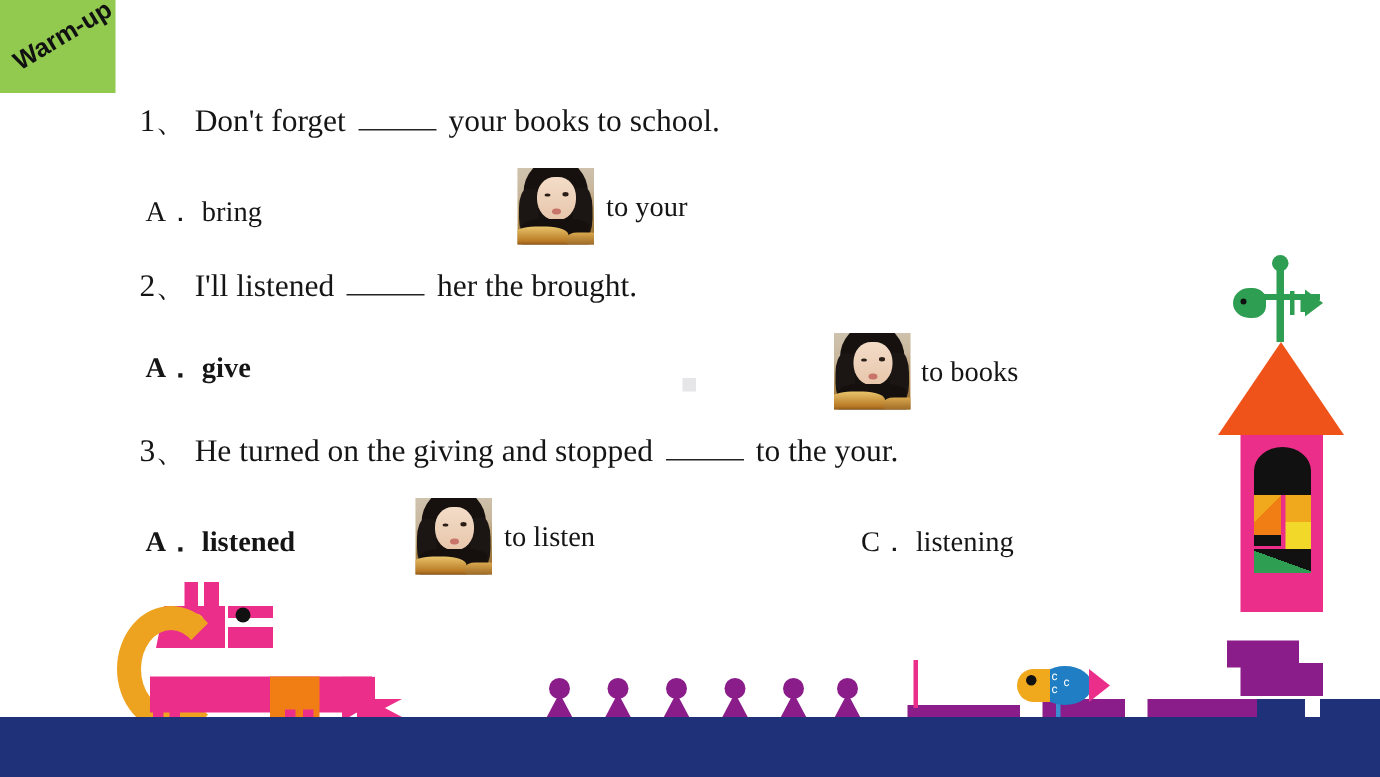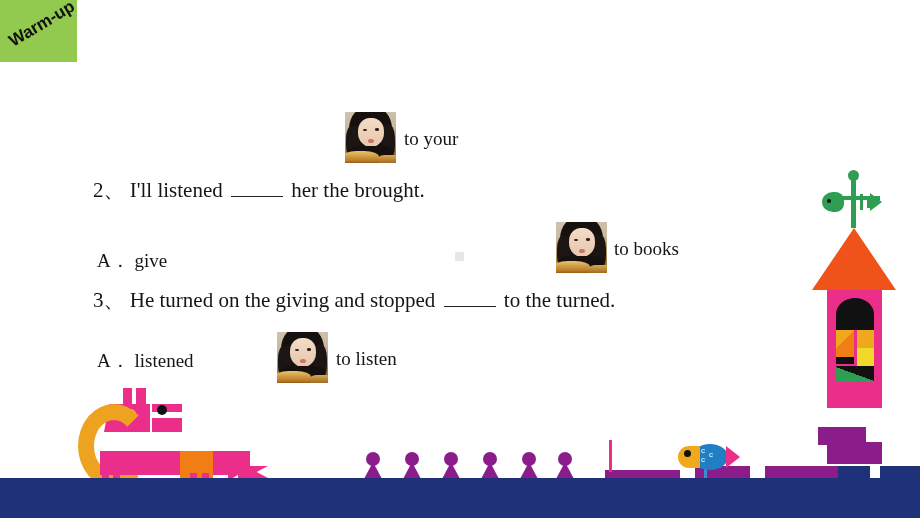--- a/index.html
+++ b/index.html
@@ -93,21 +93,31 @@
 </style>
 </head>
 <body>
 
 <div class="slide">
 
   <div class="badge">
     <div class="badge-label">Warm-up</div>
   </div>
 
-
+  <div class="qline" style="left:93px;top:70px;">
+    <span>1、</span>
+    <span>Don't forget</span>
+    <span class="blank"></span>
+    <span>your books to school.</span>
+  </div>
+
+  <div class="opt" style="left:97px;top:128px;">
+    <span>A．</span>
+    <span>bring</span>
+  </div>
 
   <div class="photo" style="left:345px;top:112px;width:51px;height:51px;">
     <div class="ph-bg"></div>
     <div class="ph-hair"></div>
     <div class="ph-hairside"></div>
     <div class="ph-hairside2"></div>
     <div class="ph-face"></div>
     <div class="ph-eye-l"></div>
     <div class="ph-eye-r"></div>
     <div class="ph-mouth"></div>
@@ -120,21 +130,21 @@
   </div>
 
 
   <div class="qline" style="left:93px;top:180px;">
     <span>2、</span>
     <span>I'll listened</span>
     <span class="blank"></span>
     <span>her the brought.</span>
   </div>
 
-  <div class="opt" style="left:97px;top:248px;">
+  <div class="opt" style="left:97px;top:232px;font-weight:bold;">
     <span>A．</span>
     <span>give</span>
   </div>
 
 
   <div class="marker" style="left:455px;top:252px;width:9px;height:9px;"></div>
 
   <div class="photo" style="left:556px;top:222px;width:51px;height:51px;">
     <div class="ph-bg"></div>
     <div class="ph-hair"></div>
@@ -149,24 +159,24 @@
     <div class="ph-bowl2"></div>
   </div>
   <div class="opt" style="left:614px;top:238px;">
     <span>to books</span>
   </div>
 
   <div class="qline" style="left:93px;top:290px;">
     <span>3、</span>
     <span>He turned on the giving and stopped</span>
     <span class="blank"></span>
-    <span>to the turned.</span>
-  </div>
-
-  <div class="opt" style="left:97px;top:348px;">
+    <span>to the your.</span>
+  </div>
+
+  <div class="opt" style="left:97px;top:348px;font-weight:bold;">
     <span>A．</span>
     <span>listened</span>
   </div>
 
   <div class="photo" style="left:277px;top:332px;width:51px;height:51px;">
     <div class="ph-bg"></div>
     <div class="ph-hair"></div>
     <div class="ph-hairside"></div>
     <div class="ph-hairside2"></div>
     <div class="ph-face"></div>
@@ -174,20 +184,24 @@
     <div class="ph-eye-r"></div>
     <div class="ph-mouth"></div>
     <div class="ph-body"></div>
     <div class="ph-bowl"></div>
     <div class="ph-bowl2"></div>
   </div>
   <div class="opt" style="left:336px;top:348px;">
     <span>to listen</span>
   </div>
 
+  <div class="opt" style="left:574px;top:348px;">
+    <span>C．</span>
+    <span>listening</span>
+  </div>
 
   <div>
 
     <div class="tw-knob" style="left:848px;top:170px;width:11px;height:11px;"></div>
     <div class="tw-pole" style="left:851px;top:180px;width:5px;height:48px;"></div>
     <div class="tw-bar" style="left:826px;top:196px;width:54px;height:4px;"></div>
     <div class="fishsk-body" style="left:822px;top:192px;width:22px;height:20px;"></div>
     <div class="fishsk-eye" style="left:827px;top:199px;width:4px;height:4px;"></div>
     <div class="fishsk-bone" style="left:852px;top:192px;width:3px;height:20px;"></div>
     <div class="fishsk-bone" style="left:860px;top:194px;width:3px;height:16px;"></div>

